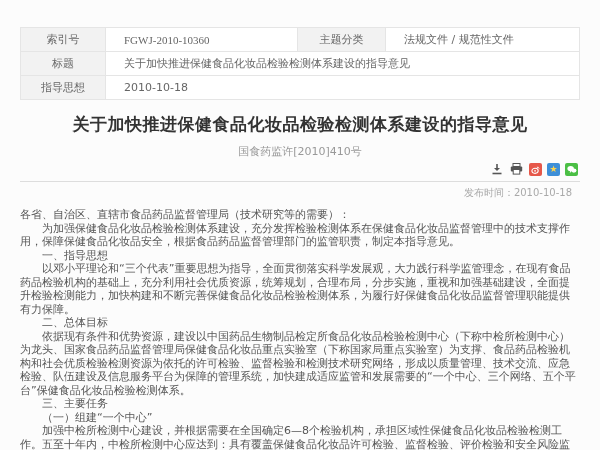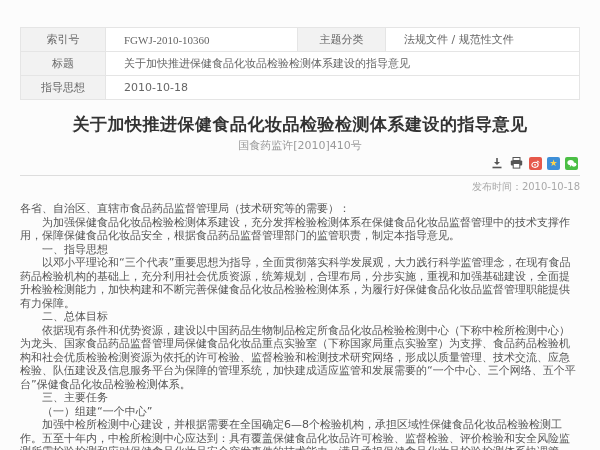--- a/index.html
+++ b/index.html
@@ -32,21 +32,21 @@
   
   .doc-title {
     margin-top: 13px;
     text-align: center;
     font-size: 17px;
     font-weight: bold;
     color: #333;
     letter-spacing: 0.5px;
   }
   .doc-number {
-    margin-top: 2px;
+    margin-top: 8px;
     text-align: center;
     font-size: 11px;
     color: #999;
   }
 
   
   .toolbar {
     display: flex;
     justify-content: flex-end;
     align-items: center;
@@ -63,21 +63,21 @@
     width: 13px; height: 13px;
     border-radius: 2px;
     display: inline-flex; align-items: center; justify-content: center;
     cursor: pointer;
     font-size: 9px; line-height: 1; color: #fff;
   }
   .pub-time {
     text-align: right;
     font-size: 10px;
     color: #a9a9a9;
-    margin: 4px 0 8px 0;
+    margin: 4px 8px 8px 0;
   }
 
   
   .article { font-size: 11px; line-height: 13.5px; color: #555; }
   .article p { text-indent: 2em; }
   .article p.salutation { text-indent: 0; }
 </style>
 </head>
 <body>
 

